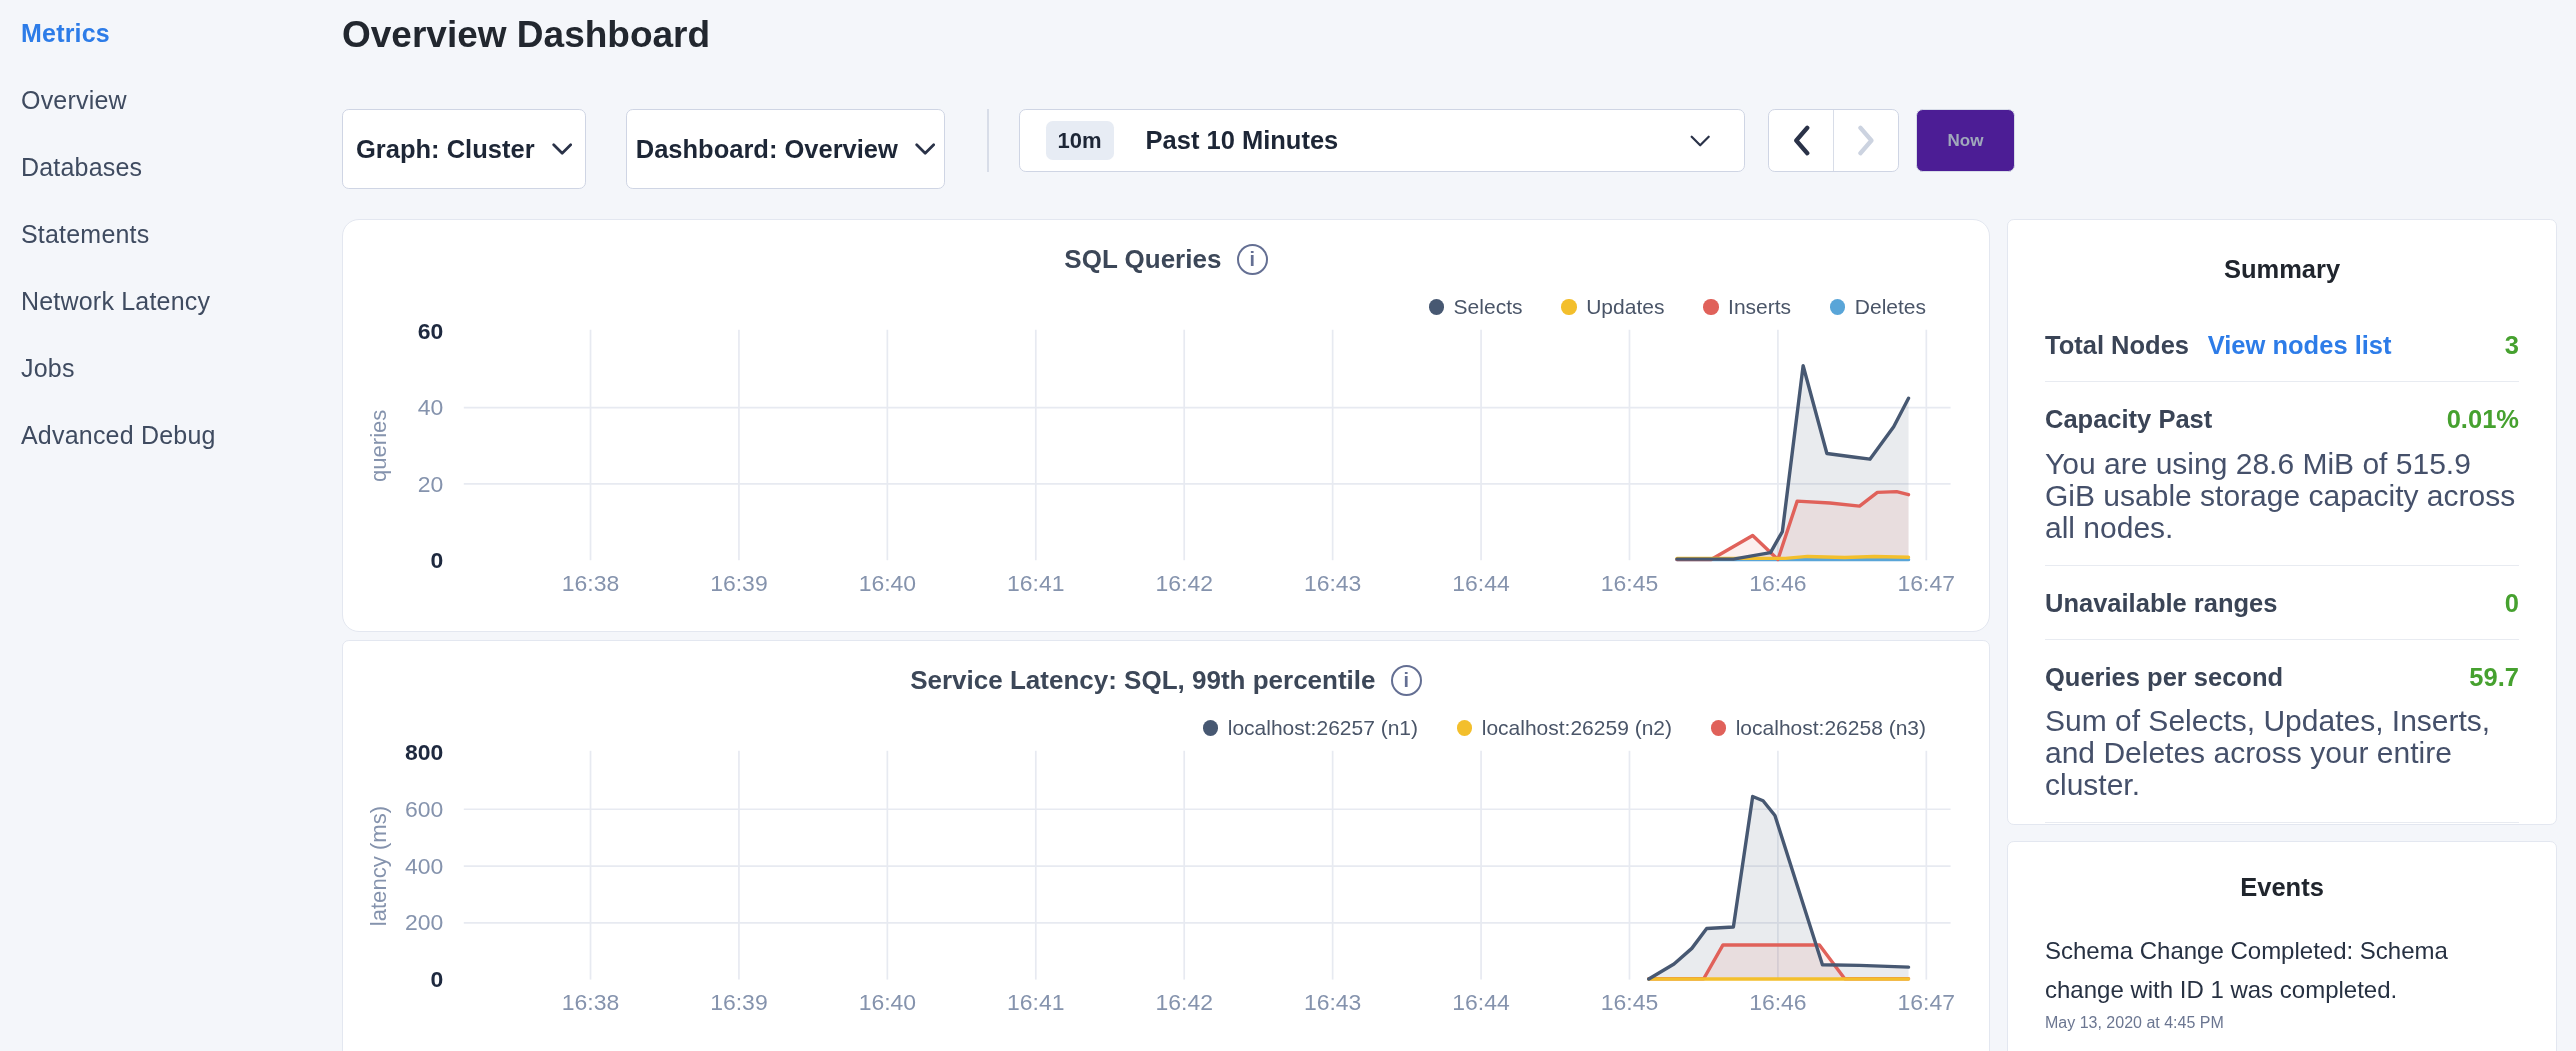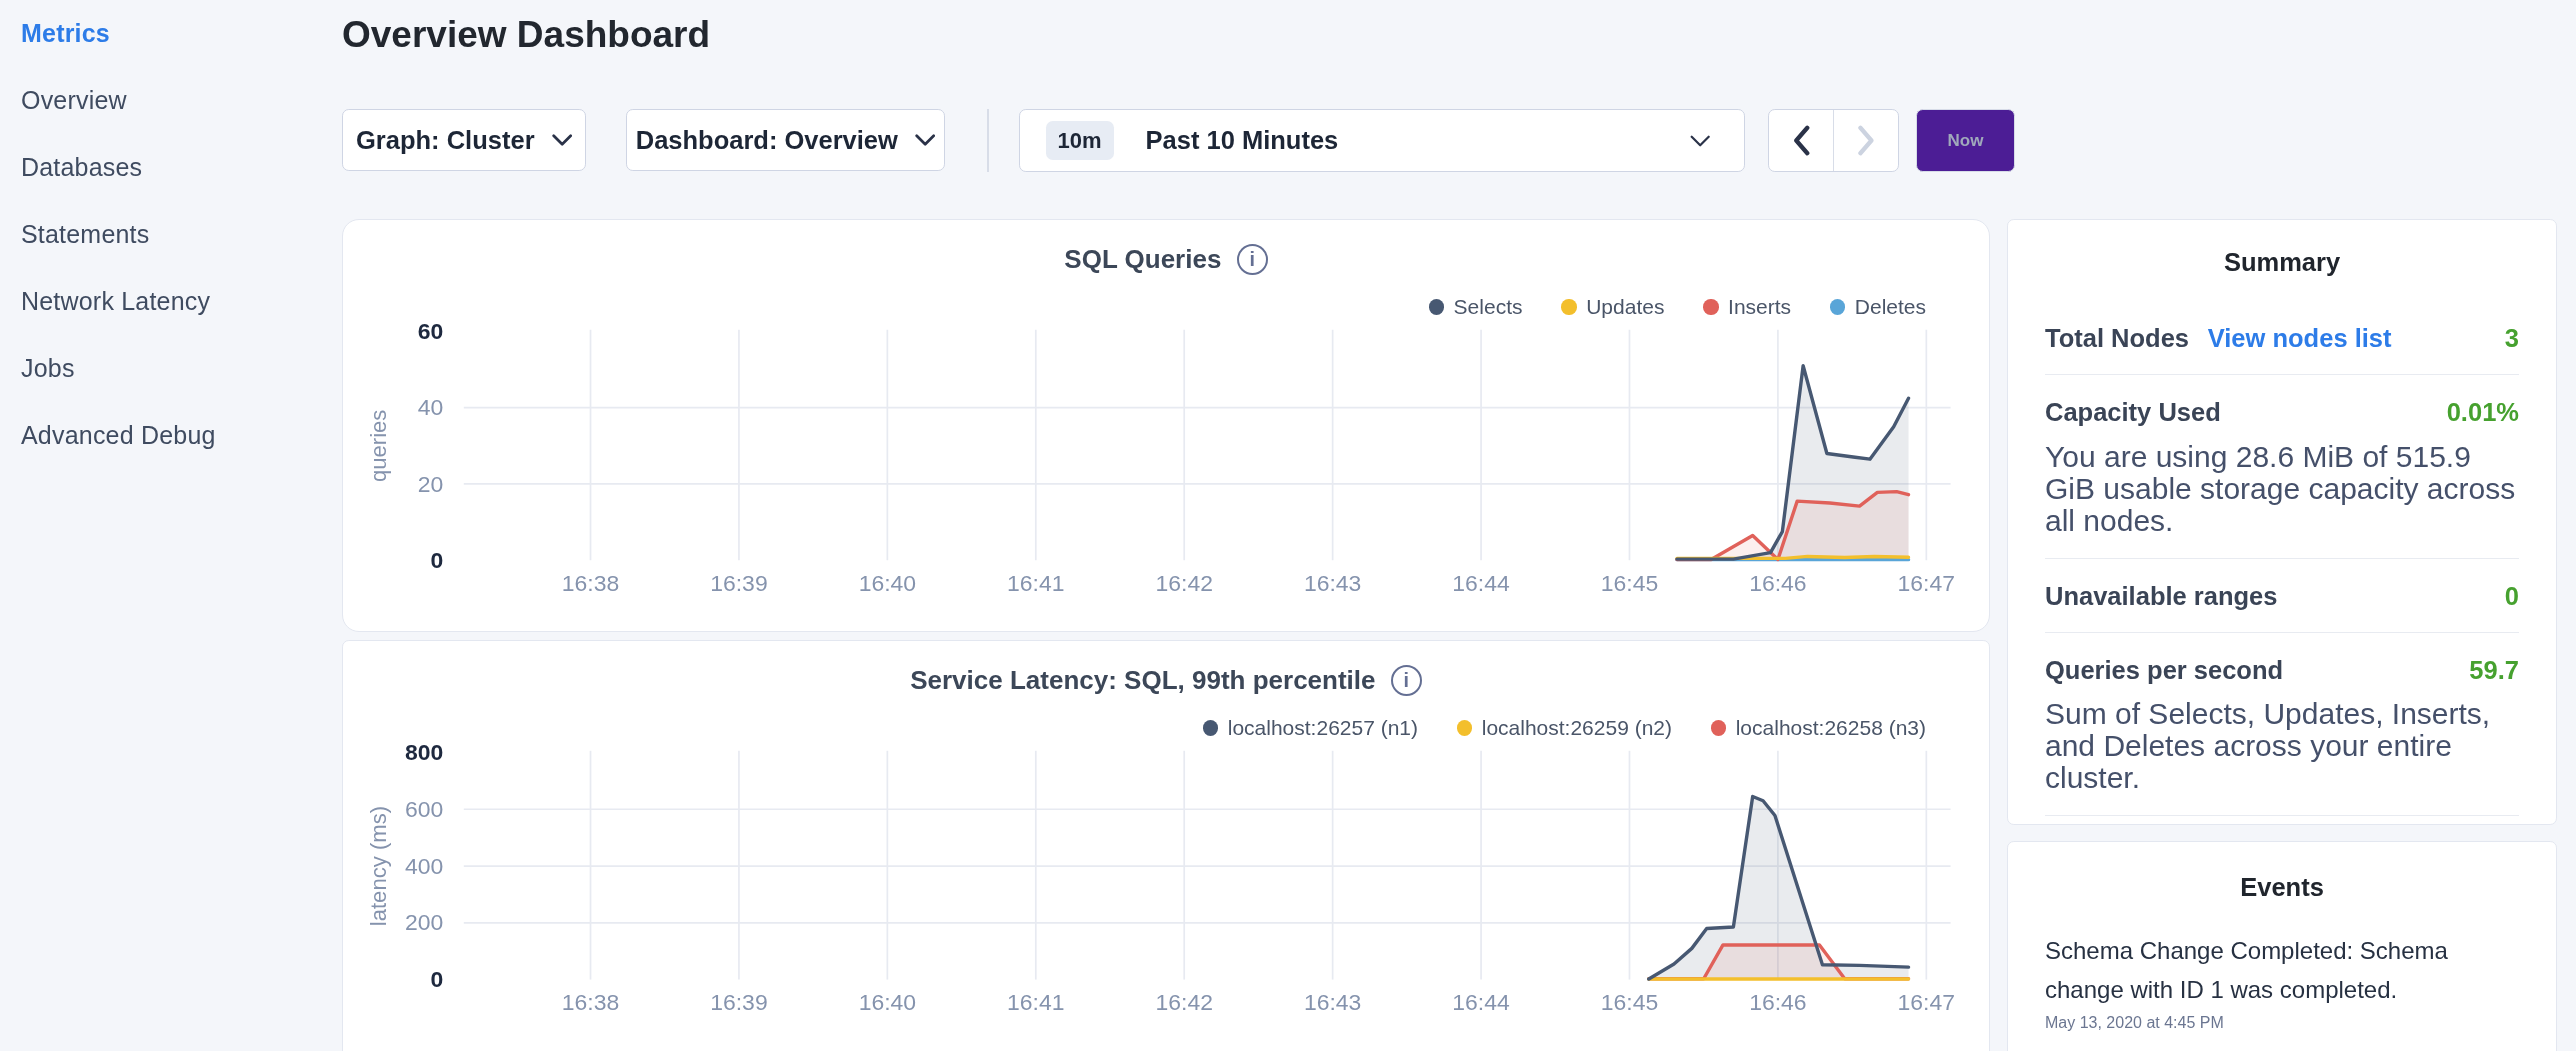--- a/index.html
+++ b/index.html
@@ -15,21 +15,21 @@
   .side-item {
     height:67px; display:flex; align-items:center;
     font-size:25px; font-weight:500; color:#3f4b60; cursor:pointer;
     letter-spacing:0.2px;
   }
   .side-item.active { color:#2d7ce8; font-weight:600; }
   
   .page-title { position:absolute; left:342px; top:13.6px; font-size:37px; font-weight:600; color:#22272f; }
   
   .tb-btn {
-    position:absolute; top:109px; height:62px; background:#fff;
+    position:absolute; top:109px; height:80px; background:#fff;
     border:1.7px solid #cfd5e4; border-radius:6.8px;
     display:flex; align-items:center; justify-content:center; gap:17px;
     font-size:25.5px; font-weight:600; color:#1d2636; cursor:pointer;
   }
   .chev { width:20.4px; height:12px; flex:0 0 auto; }
   .tb-divider { position:absolute; left:987px; top:109px; height:63px; width:1.7px; background:#d8dde8; }
   .time-box {
     position:absolute; left:1019px; top:109px; width:726px; height:63px;
     background:#fff; border:1.7px solid #cfd5e4; border-radius:6.8px;
     display:flex; align-items:center; padding:0 34px 0 25.5px; cursor:pointer;
@@ -50,21 +50,21 @@
   .now-btn {
     position:absolute; left:1916px; top:109px; width:99px; height:63px;
     background:#4c1d95; border:1.7px solid #d7dce8; border-radius:6.8px;
     display:flex; align-items:center; justify-content:center;
     font-size:17px; font-weight:600; color:#a0a9bb; cursor:default;
   }
   
   .card { position:absolute; background:#fff; border:1.7px solid #e3e7f0; border-radius:6.8px; }
   .card-chart-1 { left:342px; top:219px; width:1648px; height:413px;border-radius:17px; }
   .card-chart-2 { left:342px; top:640px; width:1648px; height:425px; }
-  .card-summary { left:2007px; top:219px; width:550px; height:606px; padding:28px 37px 0; }
+  .card-summary { left:2007px; top:219px; width:550px; height:606px; padding:35px 37px 0; }
   .card-events  { left:2007px; top:841px; width:550px; height:238px; padding:31px 37px 0; }
   
   .chart-title-row {
     position:absolute; top:24px; left:0; width:100%;
     display:flex; justify-content:center; align-items:center; gap:15.3px;
     font-size:26px; font-weight:700; color:#3c4758; z-index:2;
   }
   .info-icon {
     width:31px; height:31px; border:2.1px solid #646f93; border-radius:50%;
     display:inline-flex; align-items:center; justify-content:center;
@@ -265,21 +265,21 @@
   <div class="summary-rows">
     <div class="srow">
       <div class="srow-head">
         <span class="srow-label">Total Nodes</span>
         <a class="srow-link">View nodes list</a>
         <span class="srow-value">3</span>
       </div>
     </div>
     <div class="srow">
       <div class="srow-head">
-        <span class="srow-label">Capacity Used</span>
+        <span class="srow-label">Capacity Past</span>
         <span class="srow-value">0.01%</span>
       </div>
       <div class="srow-desc">You are using 28.6 MiB of 515.9 GiB usable storage capacity across all nodes.</div>
     </div>
     <div class="srow">
       <div class="srow-head">
         <span class="srow-label">Unavailable ranges</span>
         <span class="srow-value">0</span>
       </div>
     </div>

